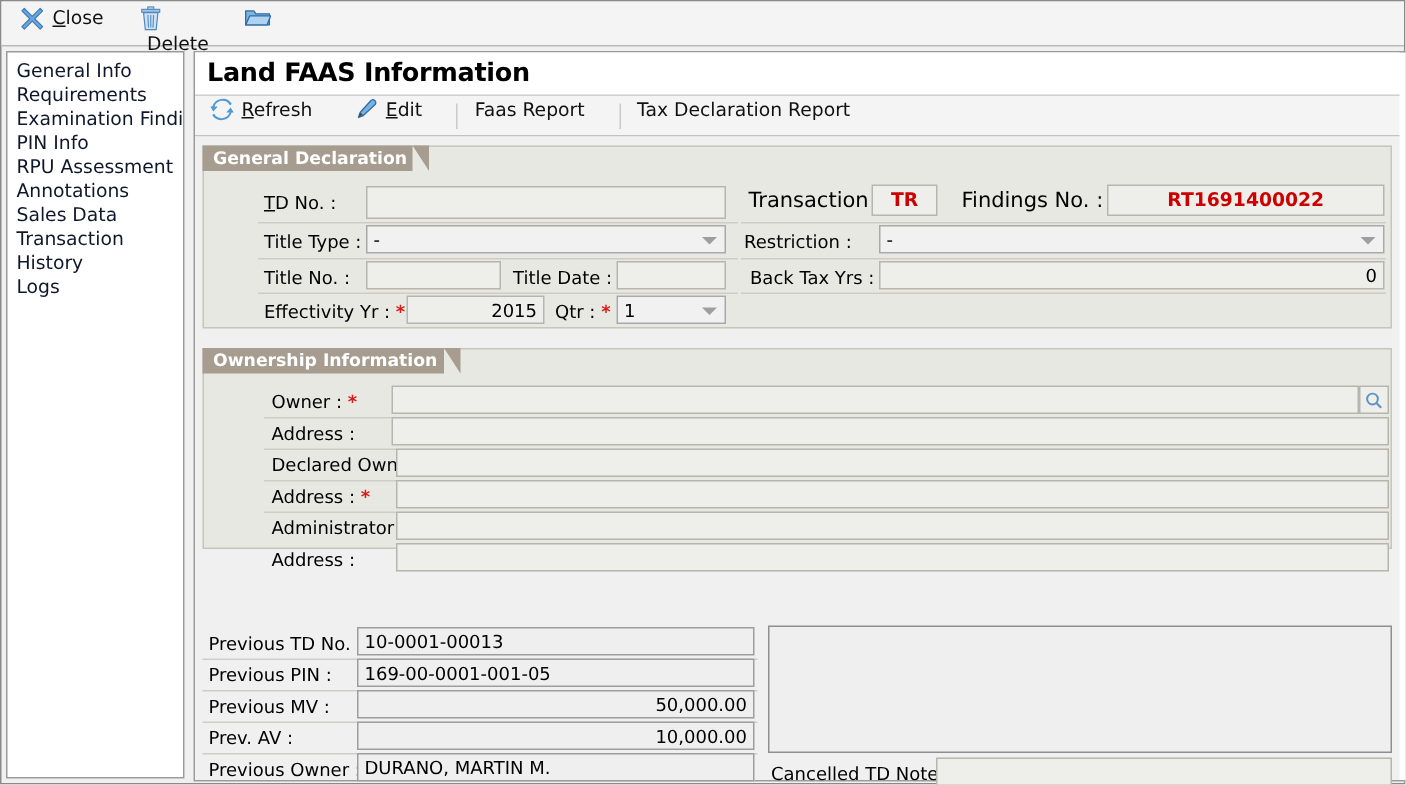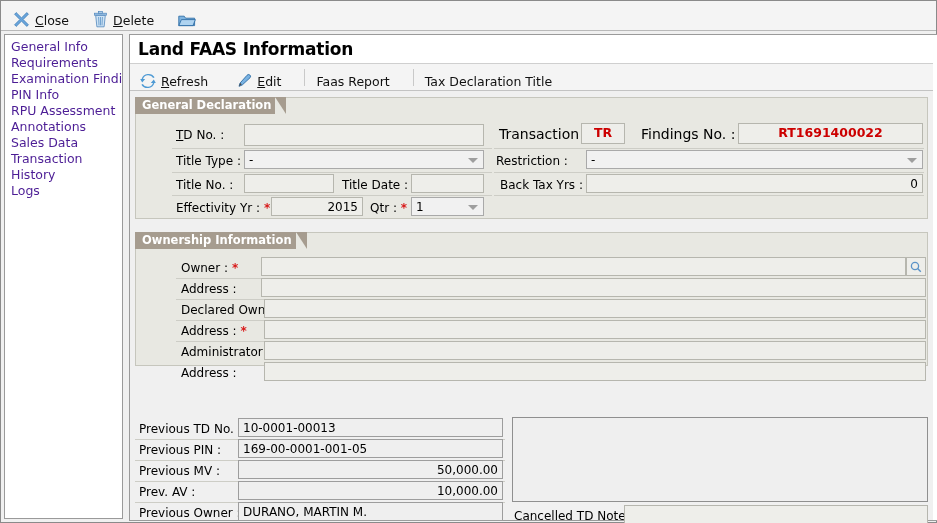--- a/index.html
+++ b/index.html
@@ -10,31 +10,31 @@
     font-size:12px;color:#000;
     -webkit-font-smoothing:antialiased;
   }
   .app{position:relative;width:937px;height:523px;box-sizing:border-box;
        border:1px solid #8a8a8a;background:#f0f0f0;}
 
   
   .topbar{position:absolute;left:0;top:0;width:935px;height:30px;
           background:#f4f4f4;border-bottom:1px solid #b9b9b9;
           display:flex;align-items:center;padding-left:10px;box-sizing:border-box;}
-  .tbtn{display:flex;align-items:flex-end;height:24px;padding:0 8px 0 2px;
+  .tbtn{display:flex;align-items:flex-start;height:24px;padding:0 8px 0 2px;
         cursor:default;margin-right:6px;white-space:nowrap;}
   .tbtn .lbl{font-size:12.5px;color:#111;margin-left:5px;}
   .tbtn svg{display:block;}
   u.mn{text-decoration:underline;}
 
   
   .leftnav{position:absolute;left:3px;top:33px;width:119px;height:485px;
            background:#fff;border:1px solid #9a9a9a;box-sizing:border-box;
            padding:4px 0 0 4px;overflow:hidden;}
-  .navitem{height:16px;line-height:16px;font-size:12.5px;color:#4c1d95;
+  .navitem{height:16px;line-height:16px;font-size:12.5px;color:#0f172a;
            cursor:default;white-space:nowrap;padding-left:2px;}
 
   
   .rightpanel{position:absolute;left:128px;top:33px;width:866px;height:487px;
               background:#fff;border:1px solid #9a9a9a;box-sizing:border-box;}
   .pagetitle{position:absolute;left:0;top:0;width:803px;height:28px;
              line-height:28px;padding-left:8px;box-sizing:border-box;
              font-size:17px;font-weight:bold;color:#000;background:#fff;
              letter-spacing:-0.2px;}
   .subbar{position:absolute;left:0;top:28px;width:803px;height:28px;
@@ -85,21 +85,21 @@
 
     <div class="tbtn">
       <span>
         <svg width="17" height="17" viewBox="0 0 17 17">
           <path d="M3.2 1.6 L1.6 3.2 L6.9 8.5 L1.6 13.8 L3.2 15.4 L8.5 10.1 L13.8 15.4 L15.4 13.8 L10.1 8.5 L15.4 3.2 L13.8 1.6 L8.5 6.9 Z" fill="#6aa6dd" stroke="#3d7cb5" stroke-width="0.8" stroke-linejoin="round"></path>
         </svg>
       </span>
       <span class="lbl"><u class="mn">C</u>lose</span>
     </div>
 
-    <div class="tbtn" style="margin-left:8px;">
+    <div class="tbtn" style="margin-left:8px;flex-direction:column;">
       <span>
         <svg width="15" height="17" viewBox="0 0 15 17">
           <rect x="1.5" y="2.2" width="12" height="2" fill="#9fc3e6" stroke="#4f87bd" stroke-width="0.7"></rect>
           <rect x="5.5" y="0.6" width="4" height="1.6" fill="#bcd7ee" stroke="#4f87bd" stroke-width="0.7"></rect>
           <path d="M2.7 4.4 L3.9 15.8 L11.1 15.8 L12.3 4.4 Z" fill="#cfe3f4" stroke="#4f87bd" stroke-width="0.8"></path>
           <line x1="5.6" y1="6" x2="6" y2="14.4" stroke="#5b93c7" stroke-width="0.8"></line>
           <line x1="7.5" y1="6" x2="7.5" y2="14.4" stroke="#5b93c7" stroke-width="0.8"></line>
           <line x1="9.4" y1="6" x2="9" y2="14.4" stroke="#5b93c7" stroke-width="0.8"></line>
         </svg>
       </span>
@@ -153,21 +153,21 @@
         </span>
         <span class="lbl"><u class="mn">E</u>dit</span>
       </div>
 
       <div class="vsep"></div>
       <div class="tbtn">
         <span class="lbl" style="margin-left:0;">Faas Report</span>
       </div>
       <div class="vsep"></div>
       <div class="tbtn">
-        <span class="lbl" style="margin-left:0;">Tax Declaration Title</span>
+        <span class="lbl" style="margin-left:0;">Tax Declaration Report</span>
       </div>
     </div>
 
     <div class="formarea">
 
       <div class="group" style="left:5px;top:6px;width:793px;height:122px;">
         <div class="ghead">General Declaration</div>
 
         <div class="lab" style="left:40px;top:30px;"><u class="mn">T</u>D No. :</div>
         <div class="fld flat" style="left:108px;top:26px;width:240px;height:22px;"></div>

